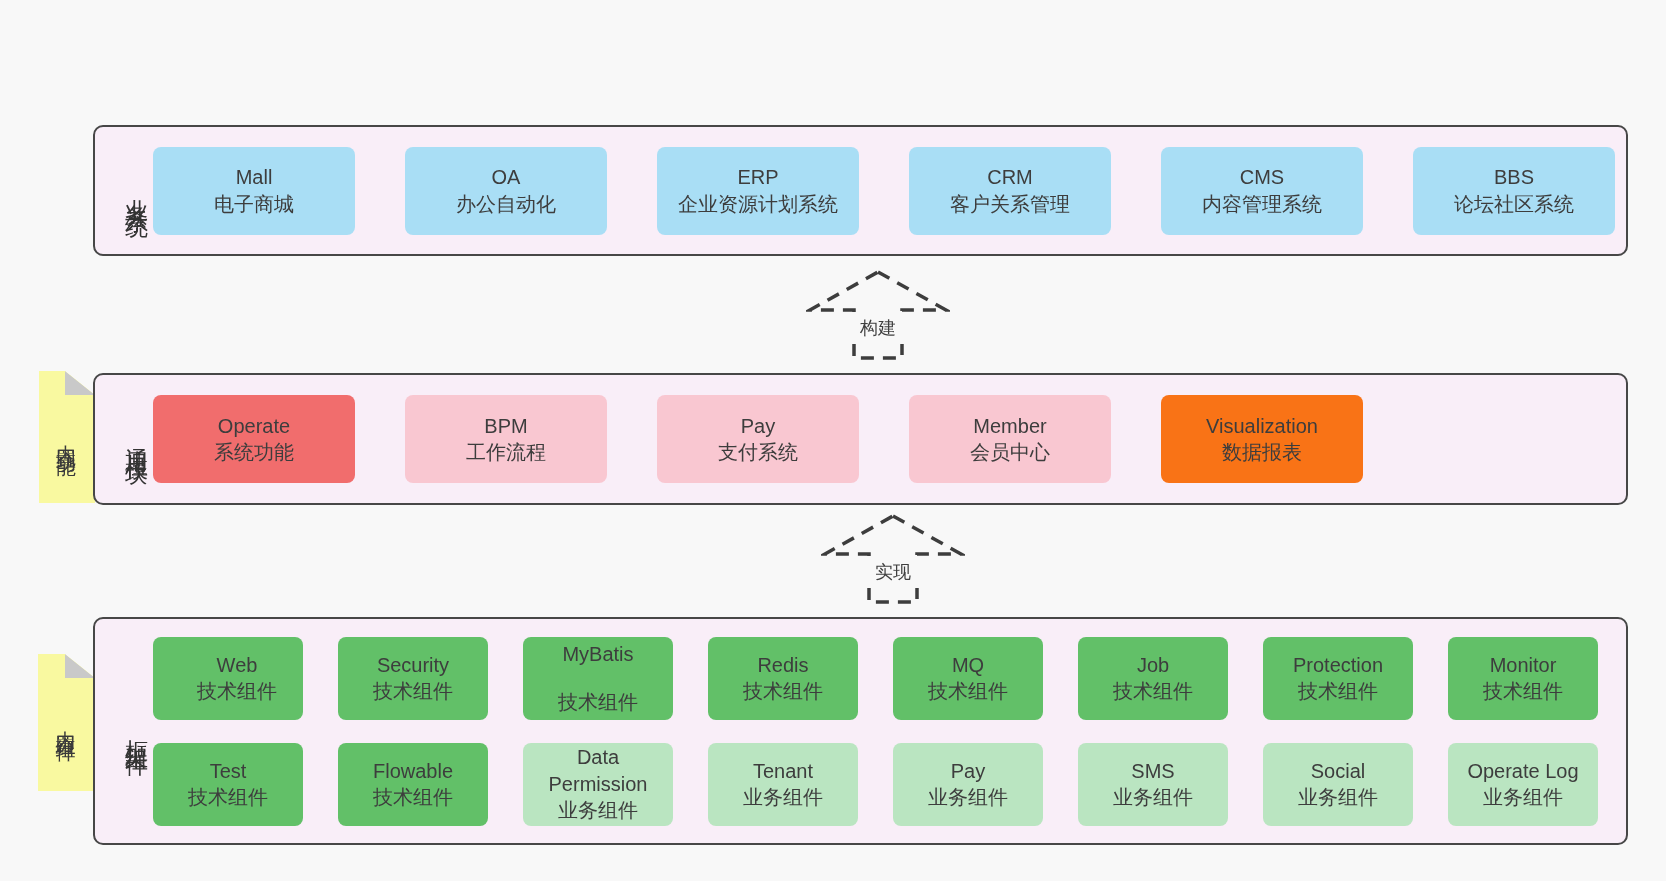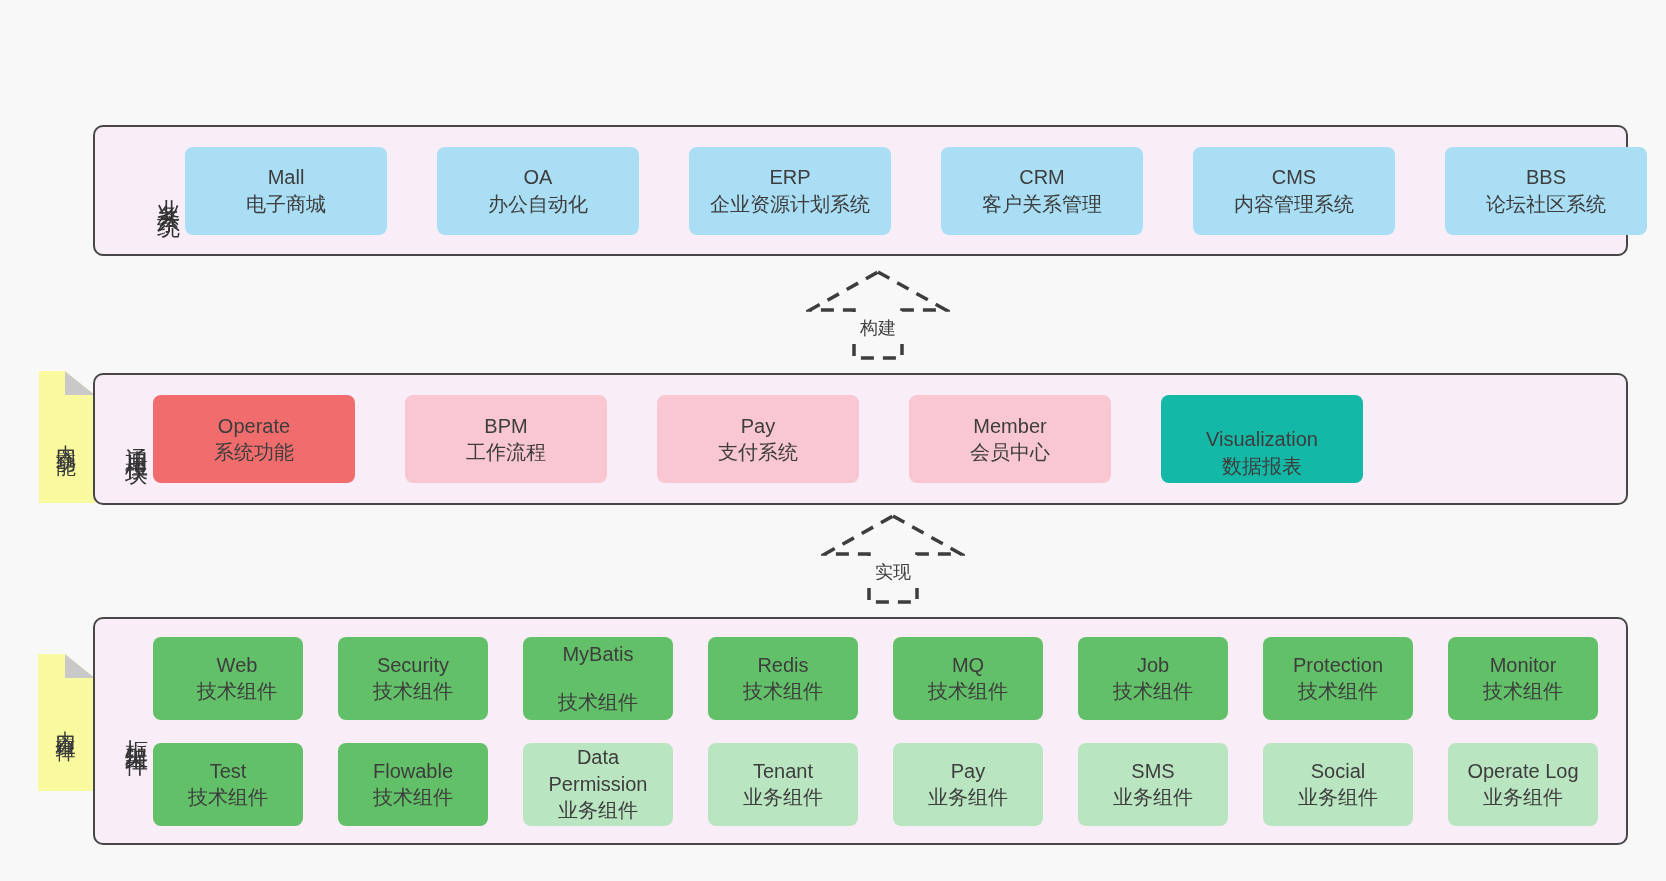--- a/index.html
+++ b/index.html
@@ -9,21 +9,21 @@
     background:#f8f8f8; overflow:hidden;
     font-family:"Liberation Sans","DejaVu Sans",sans-serif;
     color:#3d3d3d;
   }
   
   .layer {
     position:absolute; left:93px; width:1535px;
     background:#f9eef8; border:2px solid #474747; border-radius:10px;
     display:flex; align-items:center;
   }
-  .layer-business  { top:125px; height:131px;padding-left:32px; }
+  .layer-business  { top:125px; height:131px; }
   .layer-common    { top:373px; height:132px; }
   .layer-framework { top:617px; height:228px; }
   .vlabel {
     width:58px; flex:0 0 58px; text-align:center;
     writing-mode:vertical-rl; text-orientation:upright;
     font-size:23px; letter-spacing:5px; color:#333;
     margin:0 auto; align-self:center; display:flex; justify-content:center;
   }
   .rows { flex:1; display:flex; flex-direction:column; justify-content:center; gap:23px; }
   .box-row { display:flex; gap:50px; align-items:center; }
@@ -120,21 +120,21 @@
             <div class="box-desc">工作流程</div>
           </div>
           <div class="box v-pink" style="background: rgb(249, 199, 209);">
             <div class="box-name">Pay</div>
             <div class="box-desc">支付系统</div>
           </div>
           <div class="box v-pink" style="background: rgb(249, 199, 209);">
             <div class="box-name">Member</div>
             <div class="box-desc">会员中心</div>
           </div>
-          <div class="box v-pink" style="background: #14b8a6; justify-content: flex-end;">
+          <div class="box v-pink" style="background: #f97316;">
             <div class="box-name">Visualization</div>
             <div class="box-desc">数据报表</div>
           </div>
         </div>
       </div>
   </div>
 
   <div class="layer layer-framework">
     <div class="vlabel">框架组件</div>
     <div class="rows">

